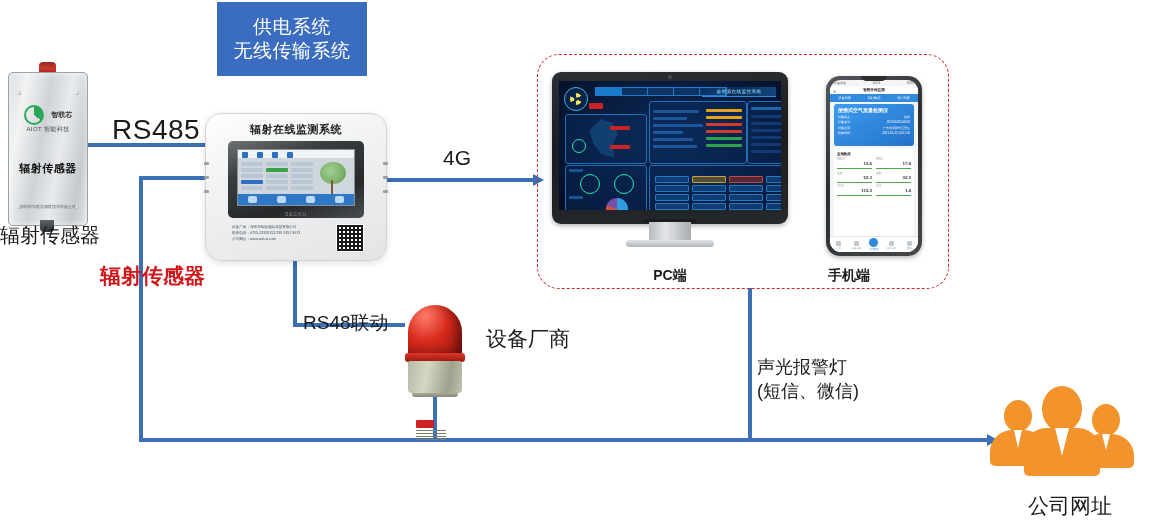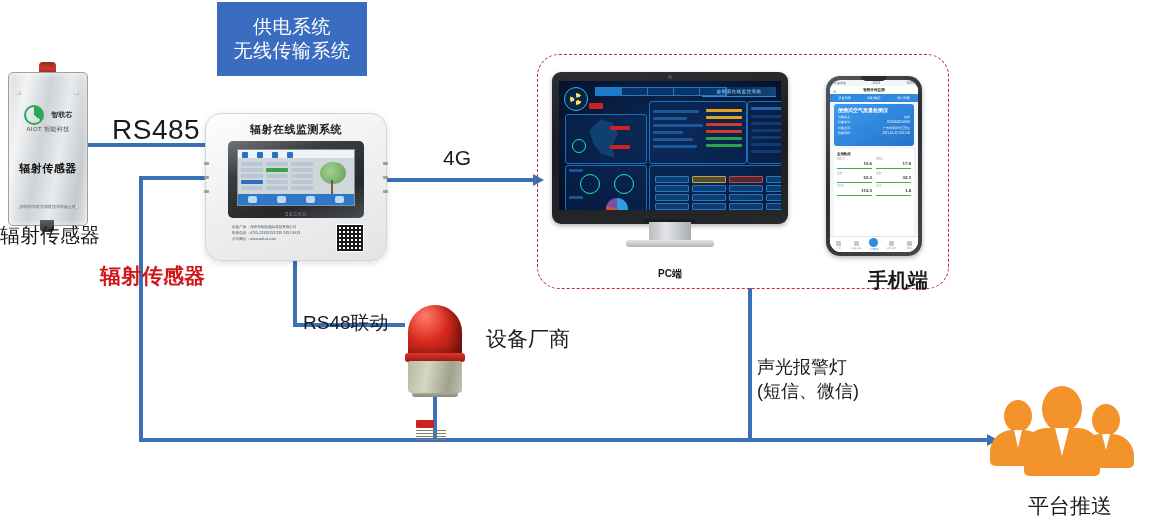--- a/index.html
+++ b/index.html
@@ -74,22 +74,22 @@
   #ctrl .qr{position:absolute;right:22px;top:110px;width:26px;height:26px;
     background:
       repeating-linear-gradient(0deg,#1b1b1b 0 2px,transparent 2px 4px),
       repeating-linear-gradient(90deg,#1b1b1b 0 2px,#fff 2px 4px);
     background-color:#fff;border:1px solid #fff;}
   #ctrl .port{position:absolute;width:5px;height:3px;background:#9aa0a4;border-radius:1px;}
 
   
   #group-box{left:537px;top:54px;width:410px;height:233px;
     border:1.6px dashed #cc2a2a;border-radius:22px;}
-  #pc-label{left:600px;top:267px;width:140px;text-align:center;font-size:10px;font-weight:bold;}
-  #phone-label{left:828px;top:267px;width:100px;text-align:right;font-size:20px;font-weight:bold;font-family:Liberation Mono, monospace;}
+  #pc-label{left:600px;top:267px;width:140px;text-align:center;font-size:14px;font-weight:bold;}
+  #phone-label{left:828px;top:267px;width:100px;text-align:left;font-size:14px;font-weight:bold;font-family:Liberation Mono, monospace;}
 
   
   #monitor{left:552px;top:72px;width:236px;height:185px;}
   #monitor .case{position:absolute;left:0;top:0;width:236px;height:152px;border-radius:9px;
     background:linear-gradient(175deg,#2c2f33,#1a1c1f 45%,#26292c);padding:7px;box-sizing:border-box;
     box-shadow:0 2px 5px rgba(0,0,0,.3);}
   #monitor .cam{position:absolute;left:50%;top:2.5px;margin-left:-2px;width:4px;height:4px;
     border-radius:50%;background:#4a4d51;}
   #monitor .screen{position:absolute;left:7px;top:9px;right:7px;bottom:14px;overflow:hidden;
     background:radial-gradient(ellipse at 50% 40%,#0c2a57,#061634 70%,#030d22);}
@@ -515,21 +515,21 @@
     <span class="torso" style="left:0;top:30px;width:56px;height:34px;"></span>
     <span class="shirt" style="left:24px;top:30px;width:8px;height:16px;clip-path:polygon(0 0,100% 0,50% 100%);"></span>
   </div>
 
   <div class="p" style="left:34px;top:0;width:76px;height:90px;">
     <span class="head" style="left:18px;top:0;width:40px;height:46px;"></span>
     <span class="torso" style="left:0;top:42px;width:76px;height:48px;"></span>
     <span class="shirt" style="left:31px;top:42px;width:14px;height:28px;clip-path:polygon(0 0,100% 0,50% 100%);"></span>
   </div>
 </div>
-<div class="lbl" id="people-caption">平台推送</div>
+<div class="lbl" id="people-caption">公司网址</div>
 
 <div class="lbl" id="lbl-rs485">RS485</div>
 <div class="lbl" id="lbl-4g">4G</div>
 <div class="lbl" id="lbl-rs48">RS48联动</div>
 <div class="lbl" id="lbl-over">辐射传感器</div>
 <div class="lbl" id="lbl-push">
   <div>声光报警灯</div>
   <div>(短信、微信)</div>
 </div>
 

